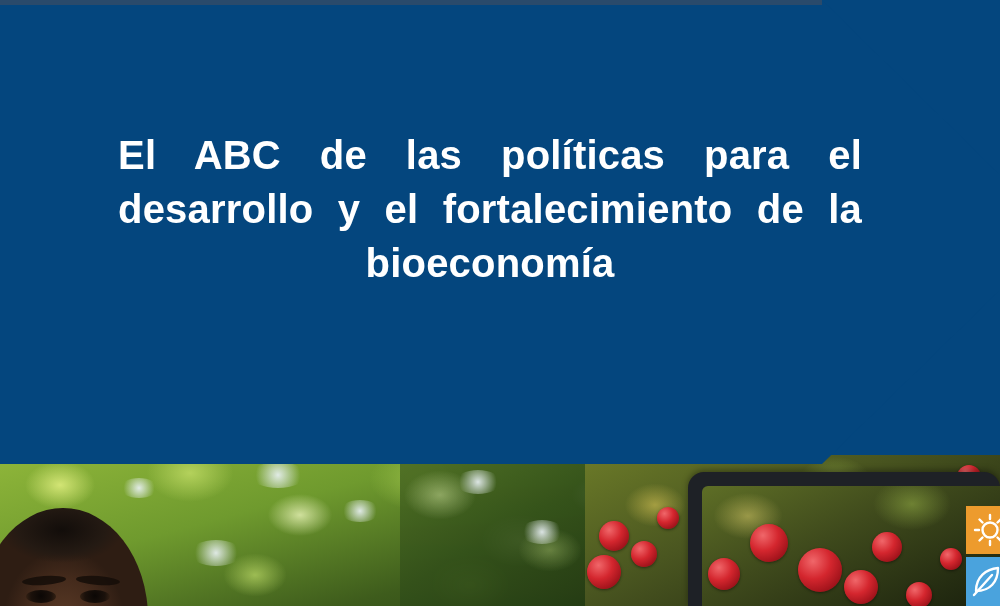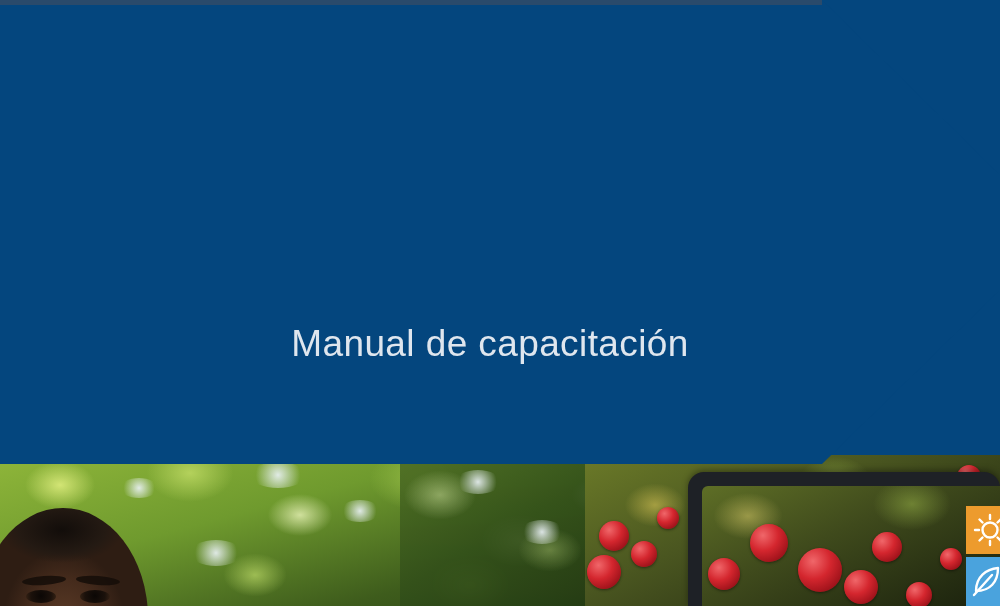--- a/index.html
+++ b/index.html
@@ -314,17 +314,17 @@
       </svg>
     </div>
   </div>
 
   <div class="gold-patch"></div>
   <div class="haze-patch"></div>
 
   <div class="banner">
     <div class="top-strip"></div>
 
-
-    <p class="subtitle">Manual de capacitación</p>
+    <h1 class="title">El ABC de las políticas para el desarrollo y el fortalecimiento de la bioeconomía</h1>
+
   </div>
 
 </div>
 
 </body></html>

